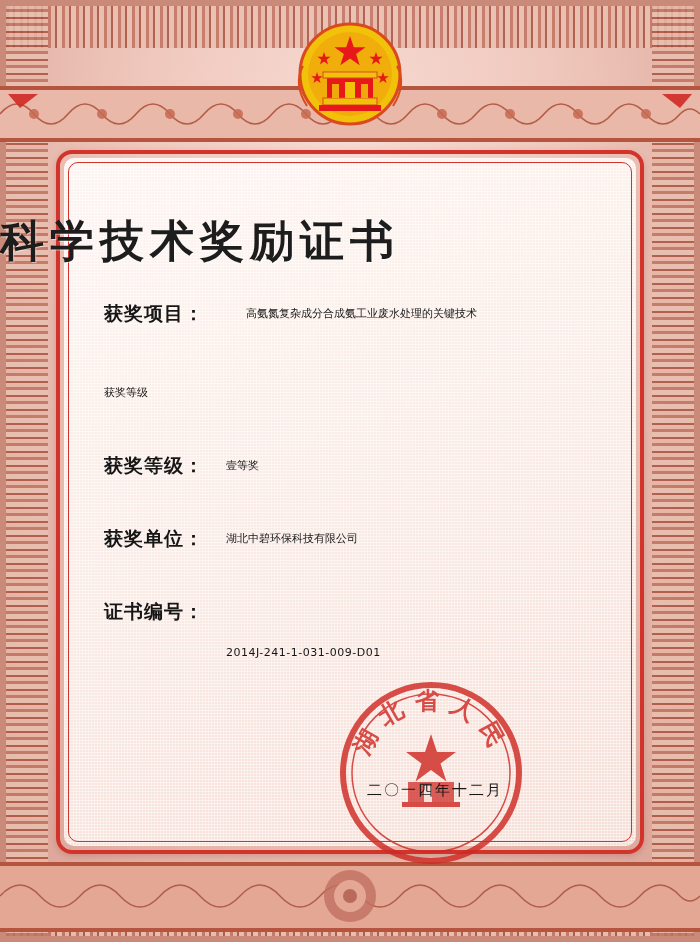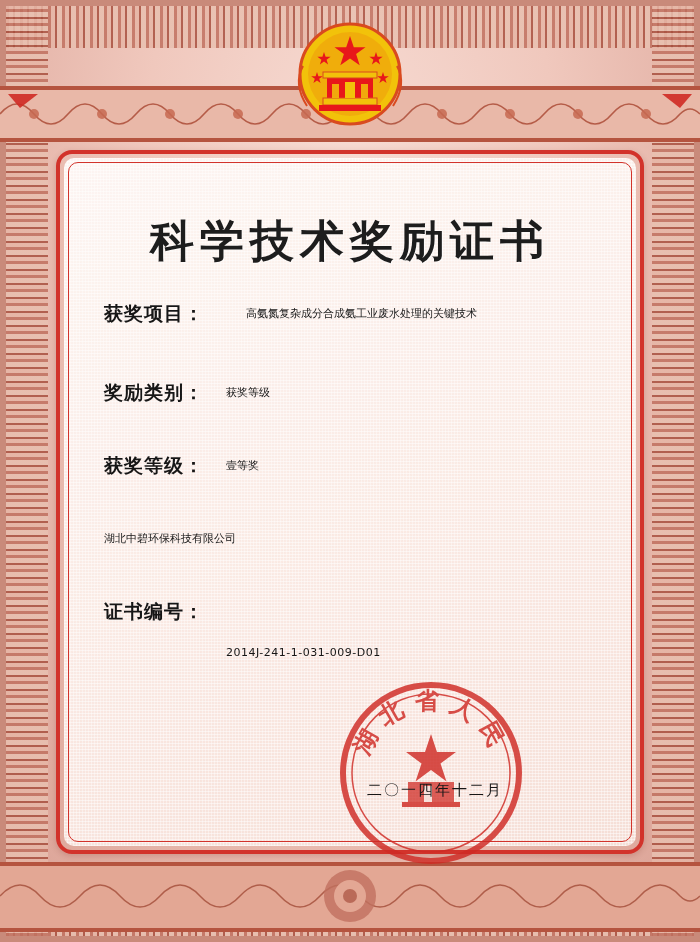--- a/index.html
+++ b/index.html
@@ -105,21 +105,20 @@
     width: 126px;
     height: 126px;
   }
 
   
   .title {
     position: absolute;
     left: 0;
     right: 0;
     top: 212px;
-    text-align: center;
     font-family: "DejaVu Serif", "Liberation Serif", serif;
     font-size: 44px;
     font-weight: bold;
     letter-spacing: 6px;
     color: #1d1d1d;
     text-shadow: 1px 1px 0 rgba(255,255,255,0.5);
   }
 
   
   .fields {
@@ -263,30 +262,30 @@
   <div class="title">科学技术奖励证书</div>
 
   <div class="fields">
 
     <div class="row project">
       <div class="label">获奖项目：</div>
       <div class="value">高氨氮复杂成分合成氨工业废水处理的关键技术</div>
     </div>
 
     <div class="row">
-      <div class="label">奖励类别：</div>
       <div class="value">获奖等级</div>
     </div>
 
     <div class="row">
       <div class="label">获奖等级：</div>
       <div class="value">壹等奖</div>
     </div>
 
     <div class="row">
+      <div class="label">获奖单位：</div>
       <div class="value">湖北中碧环保科技有限公司</div>
     </div>
 
     <div class="row cert-no">
       <div class="label">证书编号：</div>
       <div class="value">2014J-241-1-031-009-D01</div>
     </div>
 
   </div>
 

